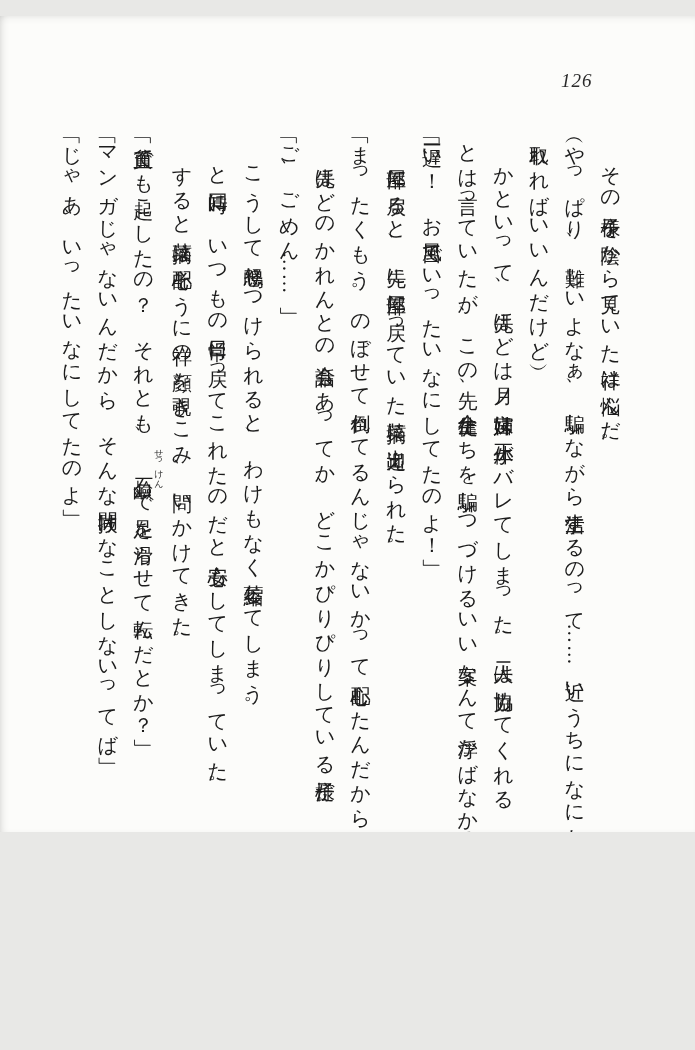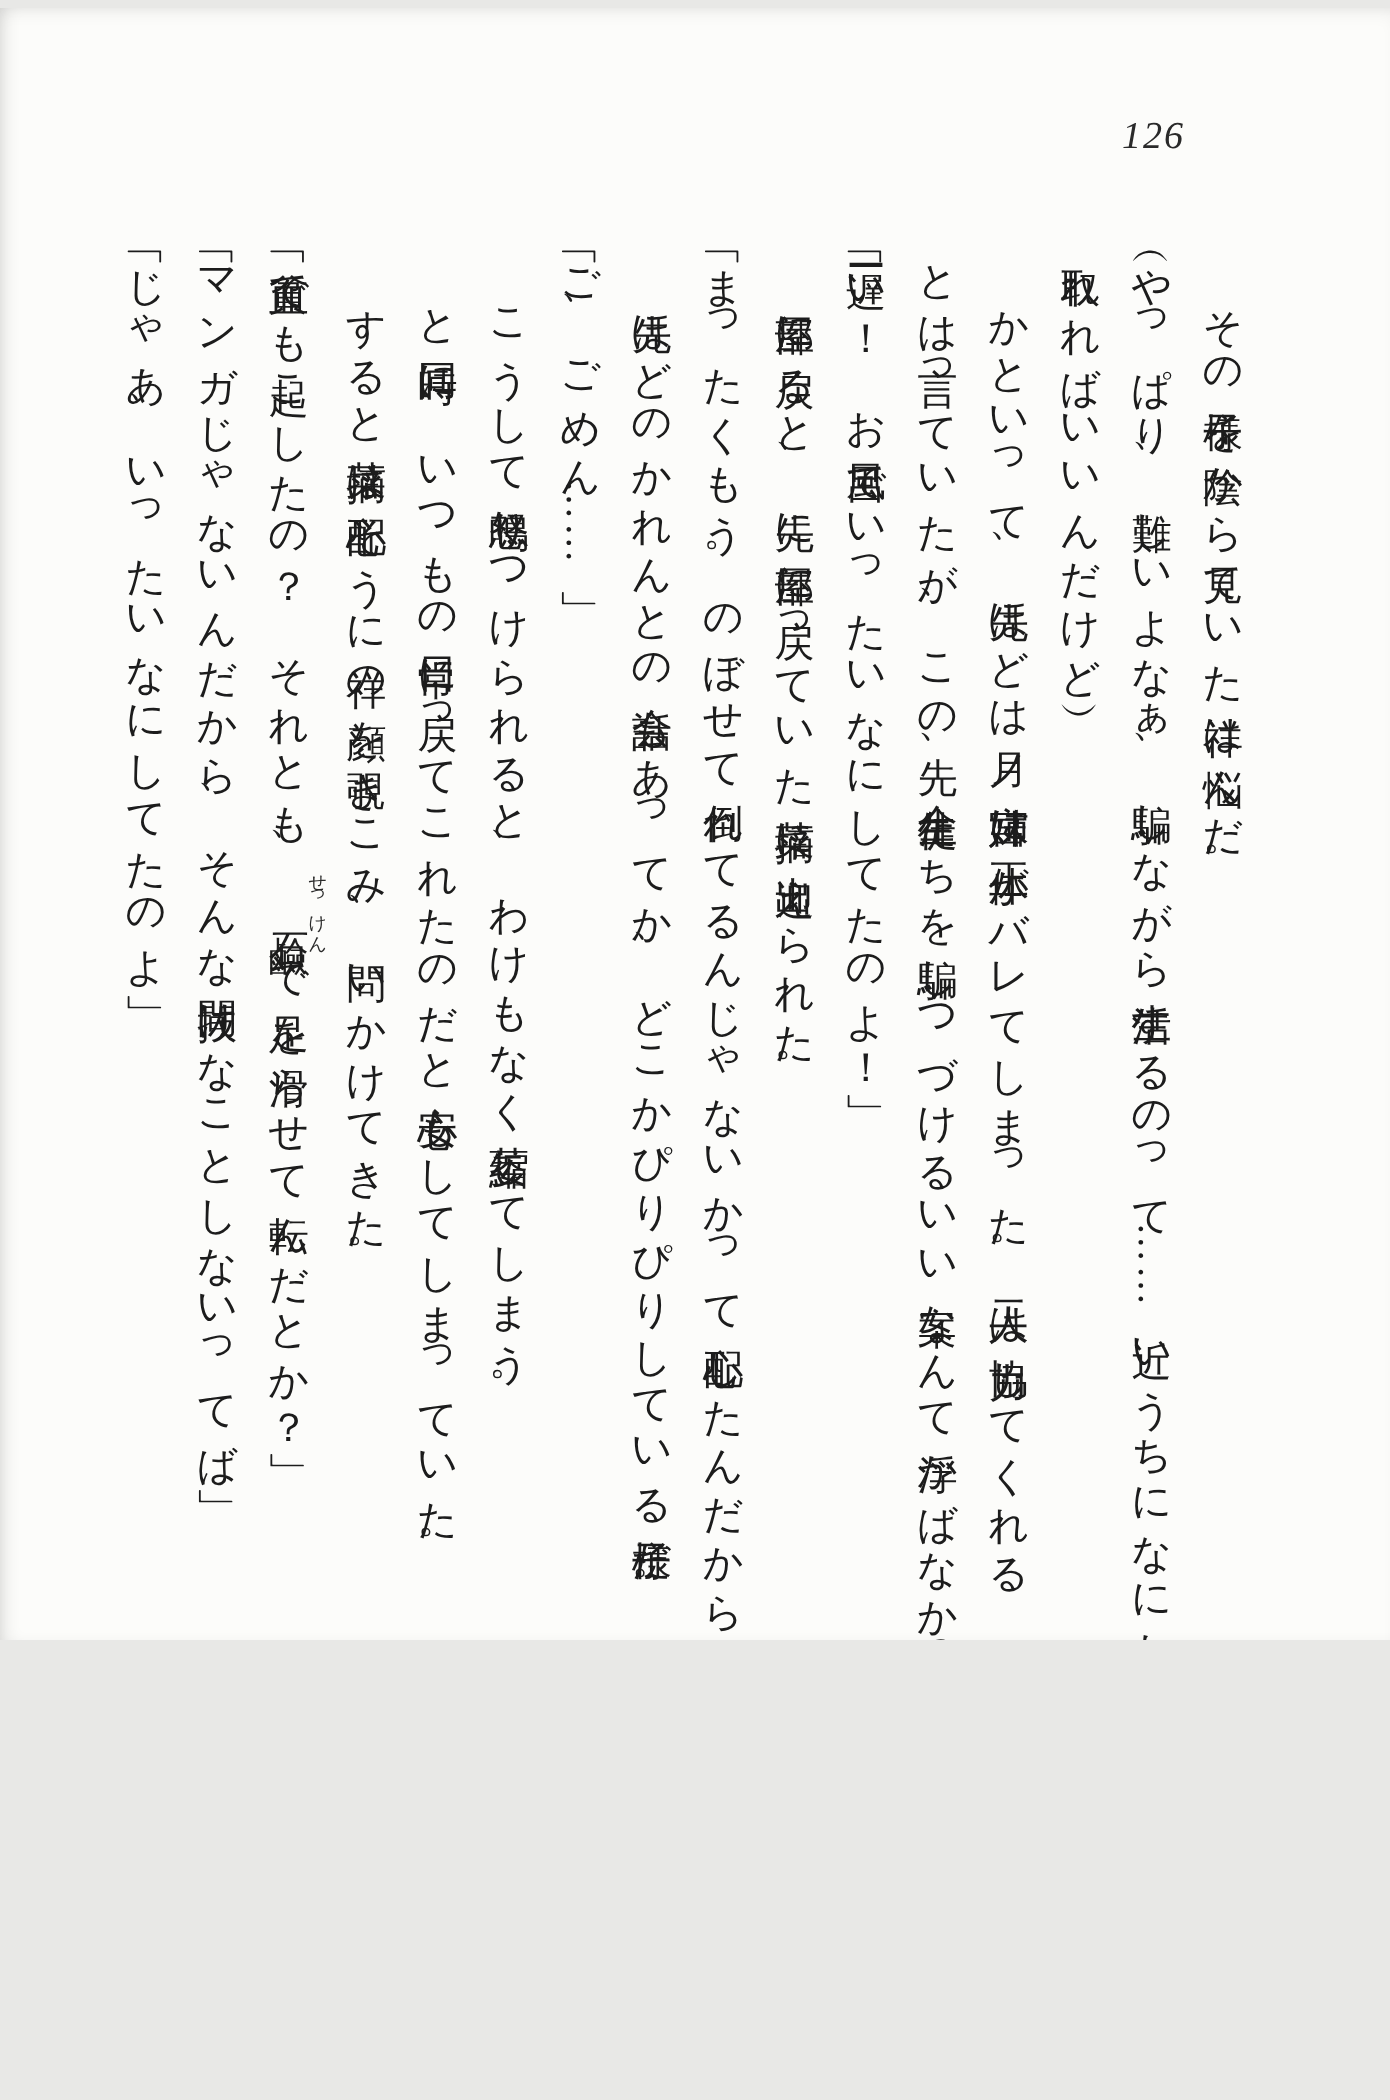--- a/index.html
+++ b/index.html
@@ -4,21 +4,21 @@
 <style>
   html, body {
     margin: 0;
     padding: 0;
     background: #e8e8e6;
   }
   .page {
     position: relative;
     width: 695px;
     height: 816px;
-    margin: 4px auto;
+    margin: 16px auto;
     background: #fcfcfa;
     color: #1c1c1c;
     font-family: "Liberation Serif", "DejaVu Serif", serif;
     overflow: hidden;
     box-shadow: inset 6px 0 10px -6px rgba(0,0,0,0.18),
                 inset 0 6px 10px -6px rgba(0,0,0,0.10);
   }
   .page-number {
     position: absolute;
     top: 54px;

